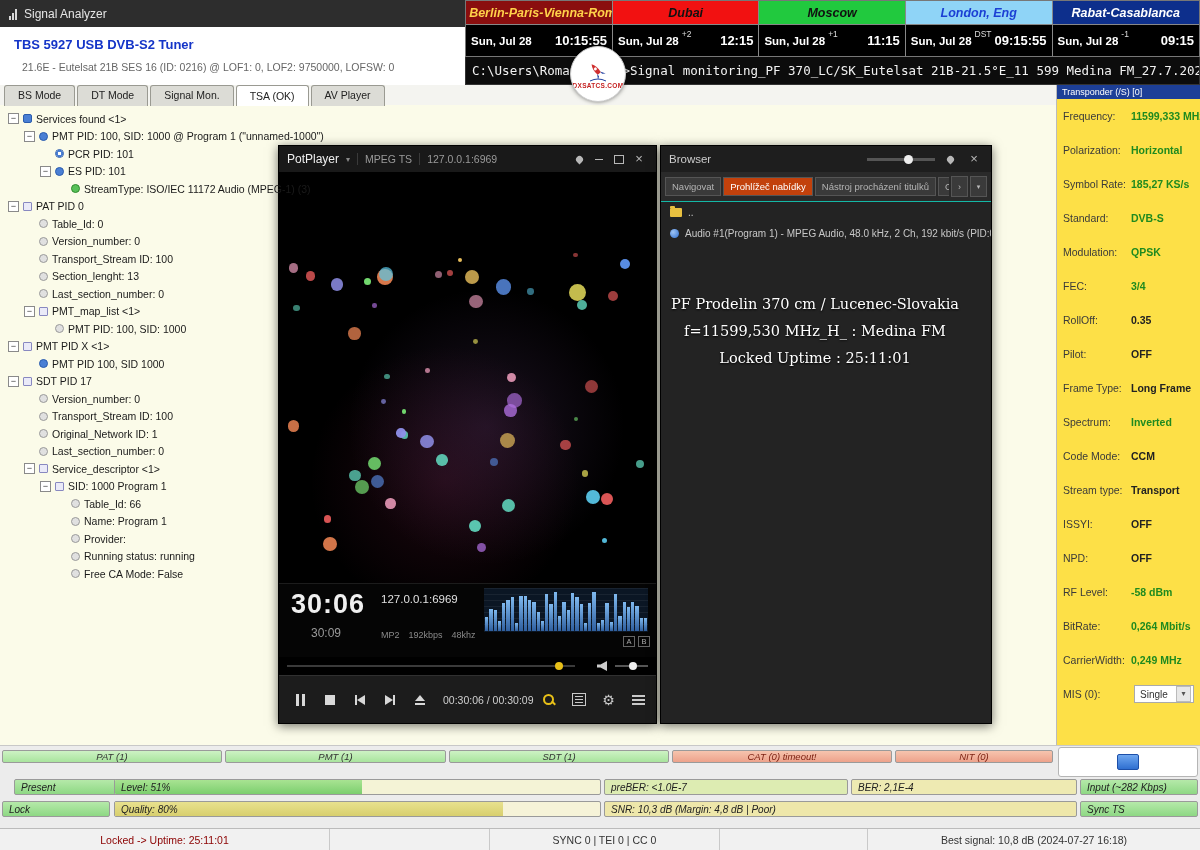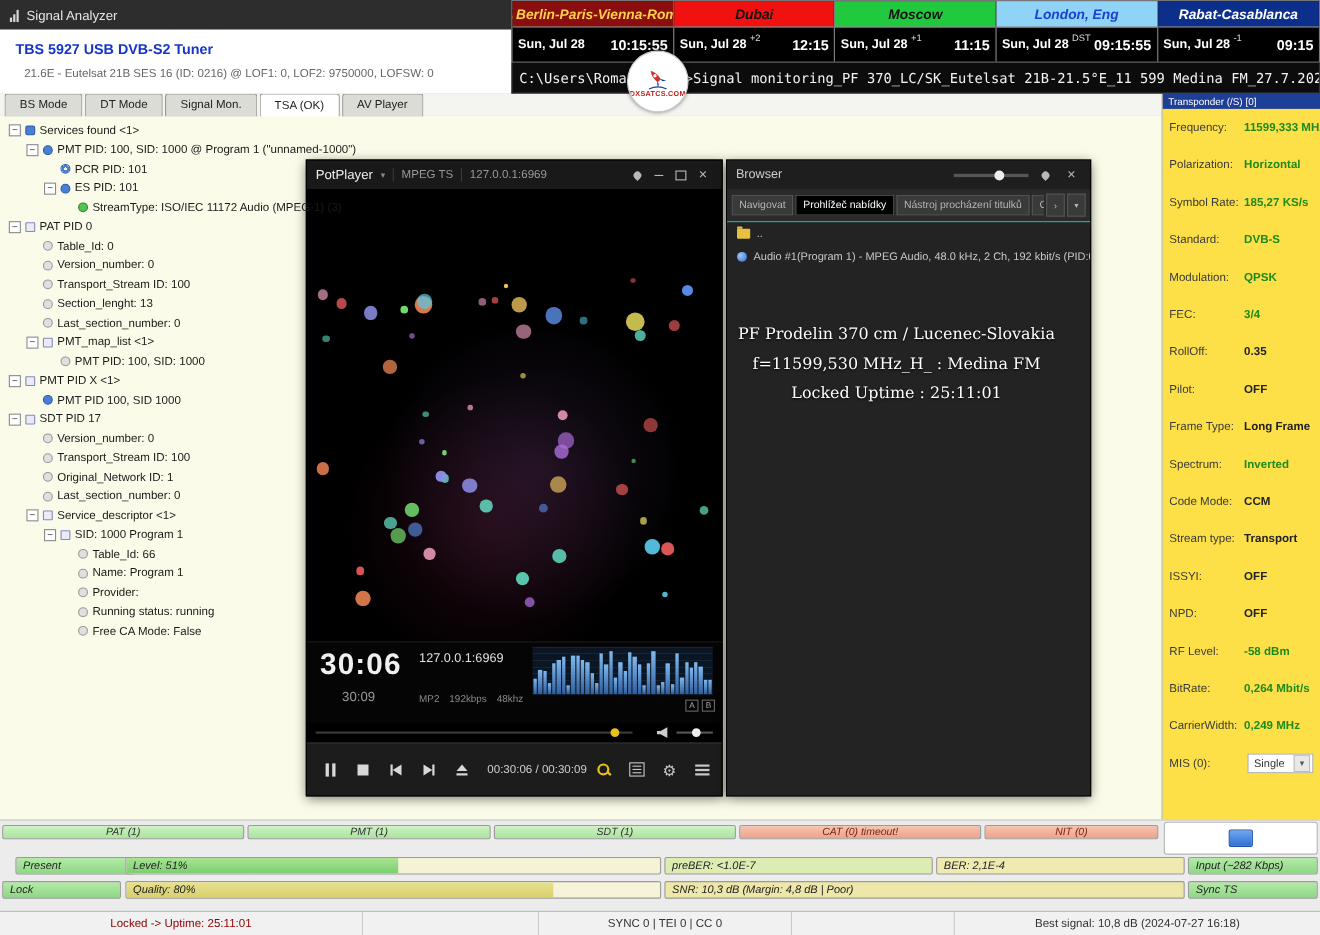--- a/index.html
+++ b/index.html
@@ -139,24 +139,24 @@
   .ic-list::before{content:"";position:absolute;left:2px;right:2px;top:2px;height:1px;background:#c8c8c8;box-shadow:0 3px 0 #c8c8c8,0 6px 0 #c8c8c8}
   .ic-gear{color:#c8c8c8;font-size:14px;line-height:14px}.ic-gear::before{content:"⚙"}
   .ic-burger{width:13px;height:2px;background:#c8c8c8;box-shadow:0 4px 0 #c8c8c8,0 8px 0 #c8c8c8;margin-bottom:8px}
 
   
   .browser{left:660px;top:145px;width:330px;height:577px;background:#232323}
   .b-titlebar{height:26px;background:#1e1e1e;display:flex;align-items:center;padding:0 8px;color:#ccc;font-size:11.5px;gap:6px}
   .b-vol{margin-left:auto;width:68px;height:3px;background:#555;position:relative;flex:none}
   .b-vol-fill{width:58%;height:3px;background:#e8c018}
   .b-vol-knob{position:absolute;left:55%;top:-3px;width:9px;height:9px;background:#eee;border-radius:50%}
-  .b-toolbar{height:29px;background:#2a2a2a;display:flex;align-items:center;padding:0 4px;gap:2px;border-bottom:5px solid #14b8a6}
+  .b-toolbar{height:29px;background:#2a2a2a;display:flex;align-items:center;padding:0 4px;gap:2px;border-bottom:1px solid #14b8a6}
   .b-tabs{display:flex;gap:2px;overflow:hidden;flex:1}
   .b-tab{font-size:9.5px;color:#b4b4b4;background:#3a3a3a;border:1px solid #555;padding:3px 6px;white-space:nowrap;flex:none}
-  .b-tab.active{background:#000000;color:#fff}
+  .b-tab.active{background:#c2410c;color:#fff}
   .b-arrow{width:15px;height:19px;border:1px solid #555;background:#3a3a3a;color:#bbb;font-size:9px;
     display:flex;align-items:center;justify-content:center;flex:none}
   .b-arrow.r::before{content:"›"}.b-arrow.d::before{content:"▾";font-size:7px}
   .b-content{position:absolute;left:0;top:56px;width:330px;height:521px;background:#232323;overflow:hidden}
   .b-row{display:flex;align-items:center;gap:6px;height:21px;padding:0 9px;color:#c8c8c8;font-size:10px;
     white-space:nowrap;overflow:hidden}
   .folder-icon{width:12px;height:9px;background:#e8c040;border-radius:1px;position:relative;flex:none}
   .folder-icon::before{content:"";position:absolute;left:0;top:-2px;width:5px;height:2px;background:#e8c040;border-radius:1px 1px 0 0}
   .audio-icon{width:9px;height:9px;border-radius:50%;background:radial-gradient(circle at 35% 35%,#9ec4f5,#2f6fd0);flex:none}
 

